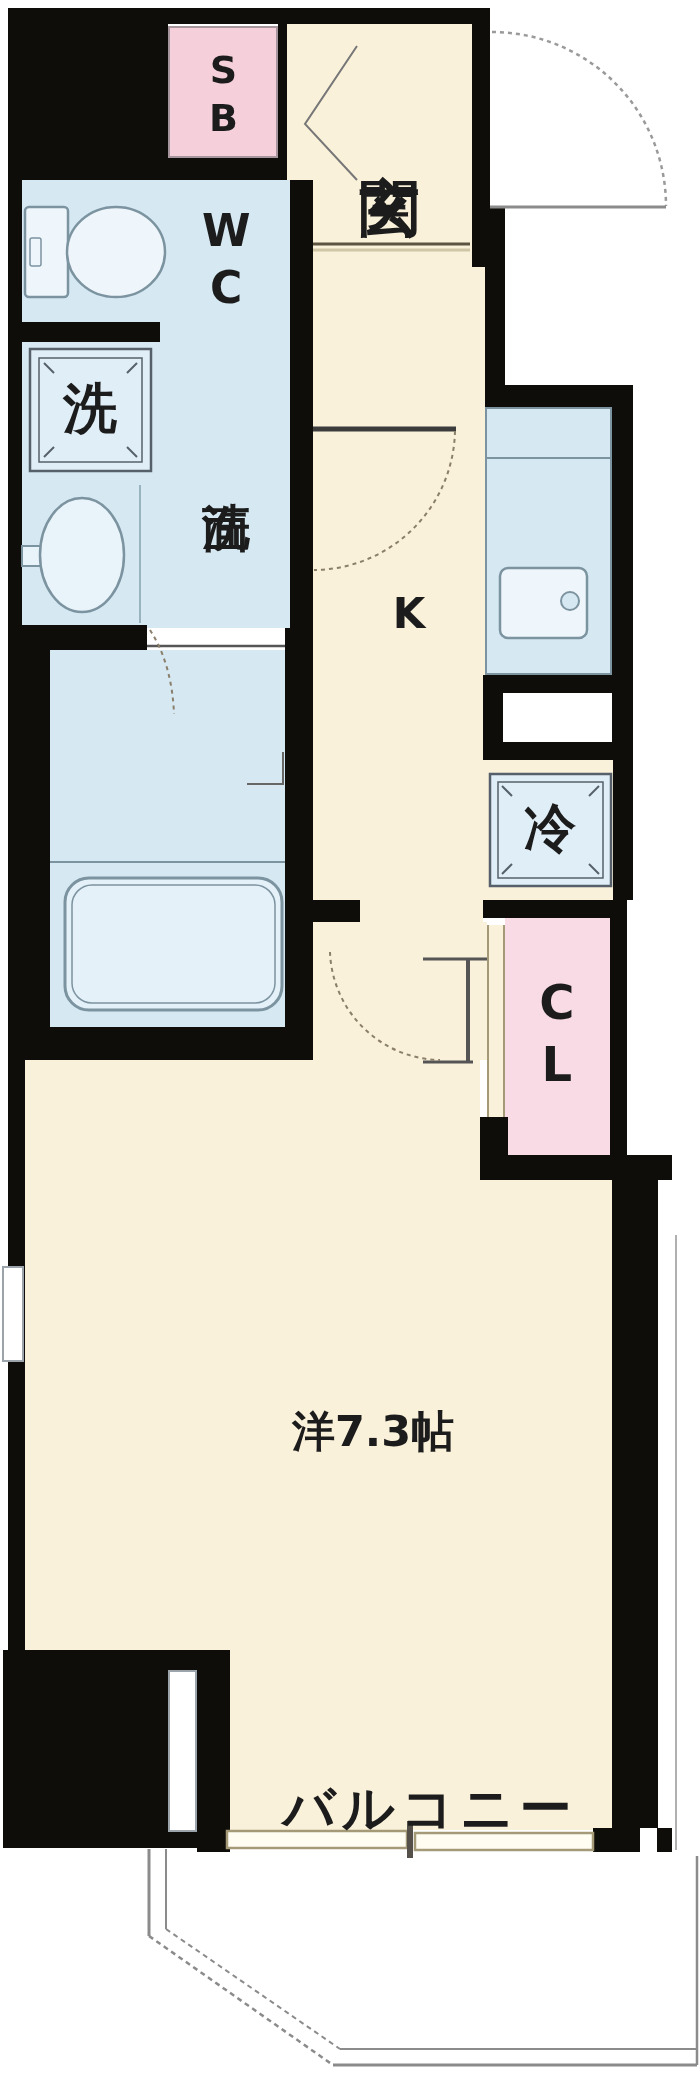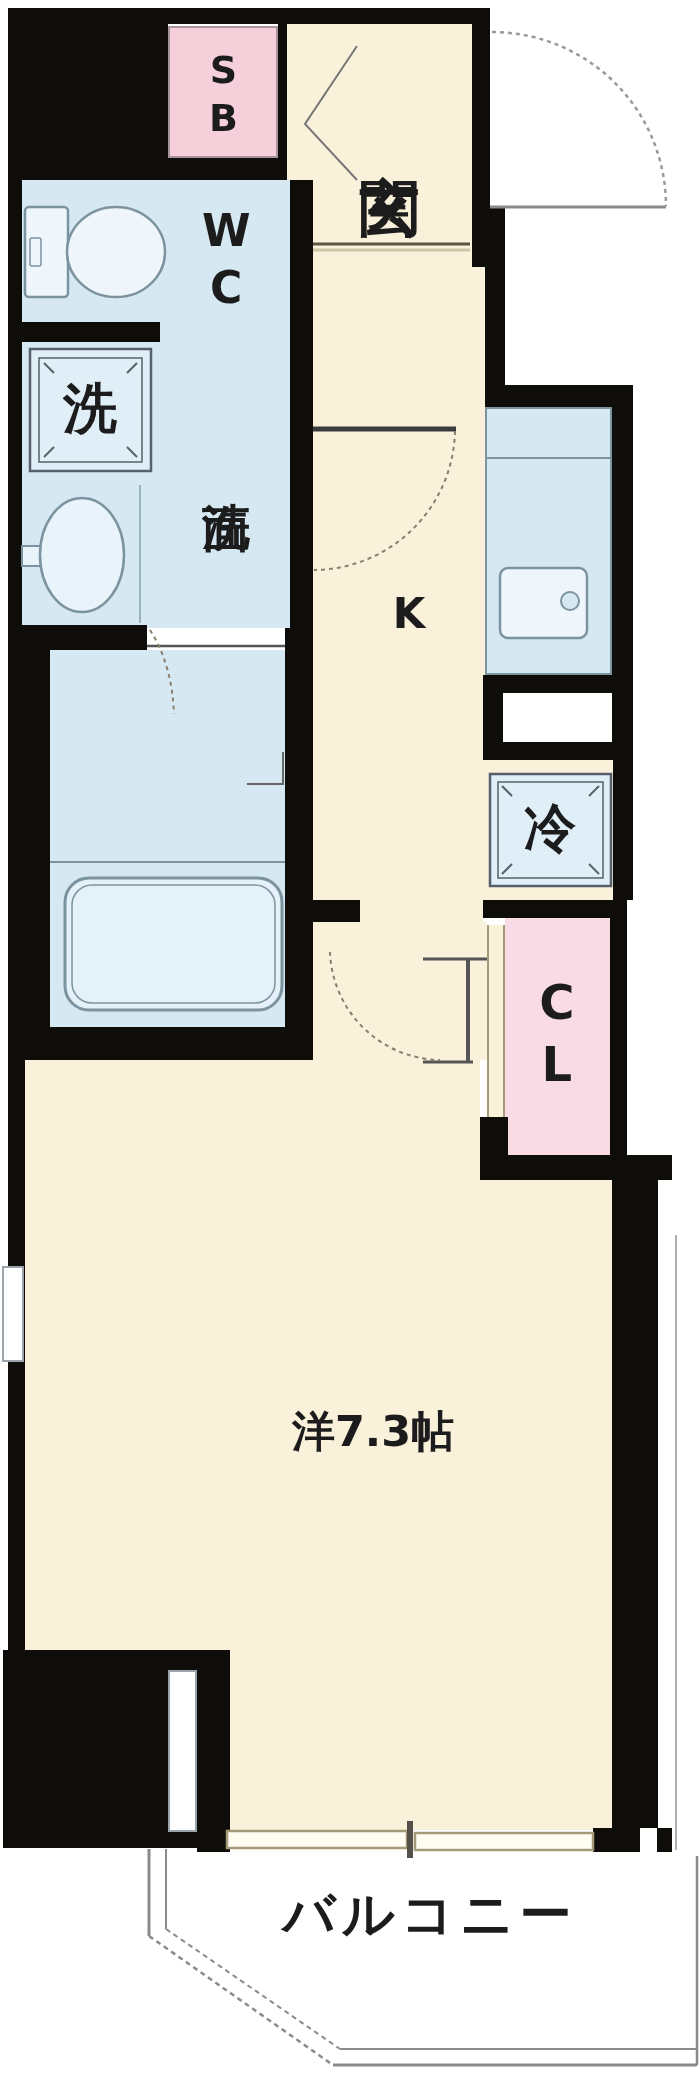--- a/index.html
+++ b/index.html
@@ -159,15 +159,15 @@
 
   <div class="lbl v" style="left:223px;top:96px;font-size:38px;letter-spacing:4px;">SB</div>
   <div class="lbl v" style="left:390px;top:133px;font-size:60px;letter-spacing:8px;">玄関</div>
   <div class="lbl v" style="left:226px;top:262px;font-size:44px;letter-spacing:6px;">WC</div>
   <div class="lbl" style="left:90px;top:409px;font-size:54px;">洗</div>
   <div class="lbl v" style="left:226px;top:470px;font-size:48px;letter-spacing:6px;">洗面</div>
   <div class="lbl" style="left:409px;top:614px;font-size:42px;">K</div>
   <div class="lbl" style="left:550px;top:828px;font-size:52px;">冷</div>
   <div class="lbl v" style="left:556px;top:1036px;font-size:48px;letter-spacing:6px;">CL</div>
   <div class="lbl" style="left:350px;top:1431px;font-size:43px;margin-left:23px;">洋7.3帖</div>
-  <div class="lbl" style="left:430px;top:1914px;font-size:52px;letter-spacing:6px;">バルコニー</div>
+  <div class="lbl" style="left:430px;top:1808px;font-size:52px;letter-spacing:6px;">バルコニー</div>
 
 </div>
 
 </body></html>

